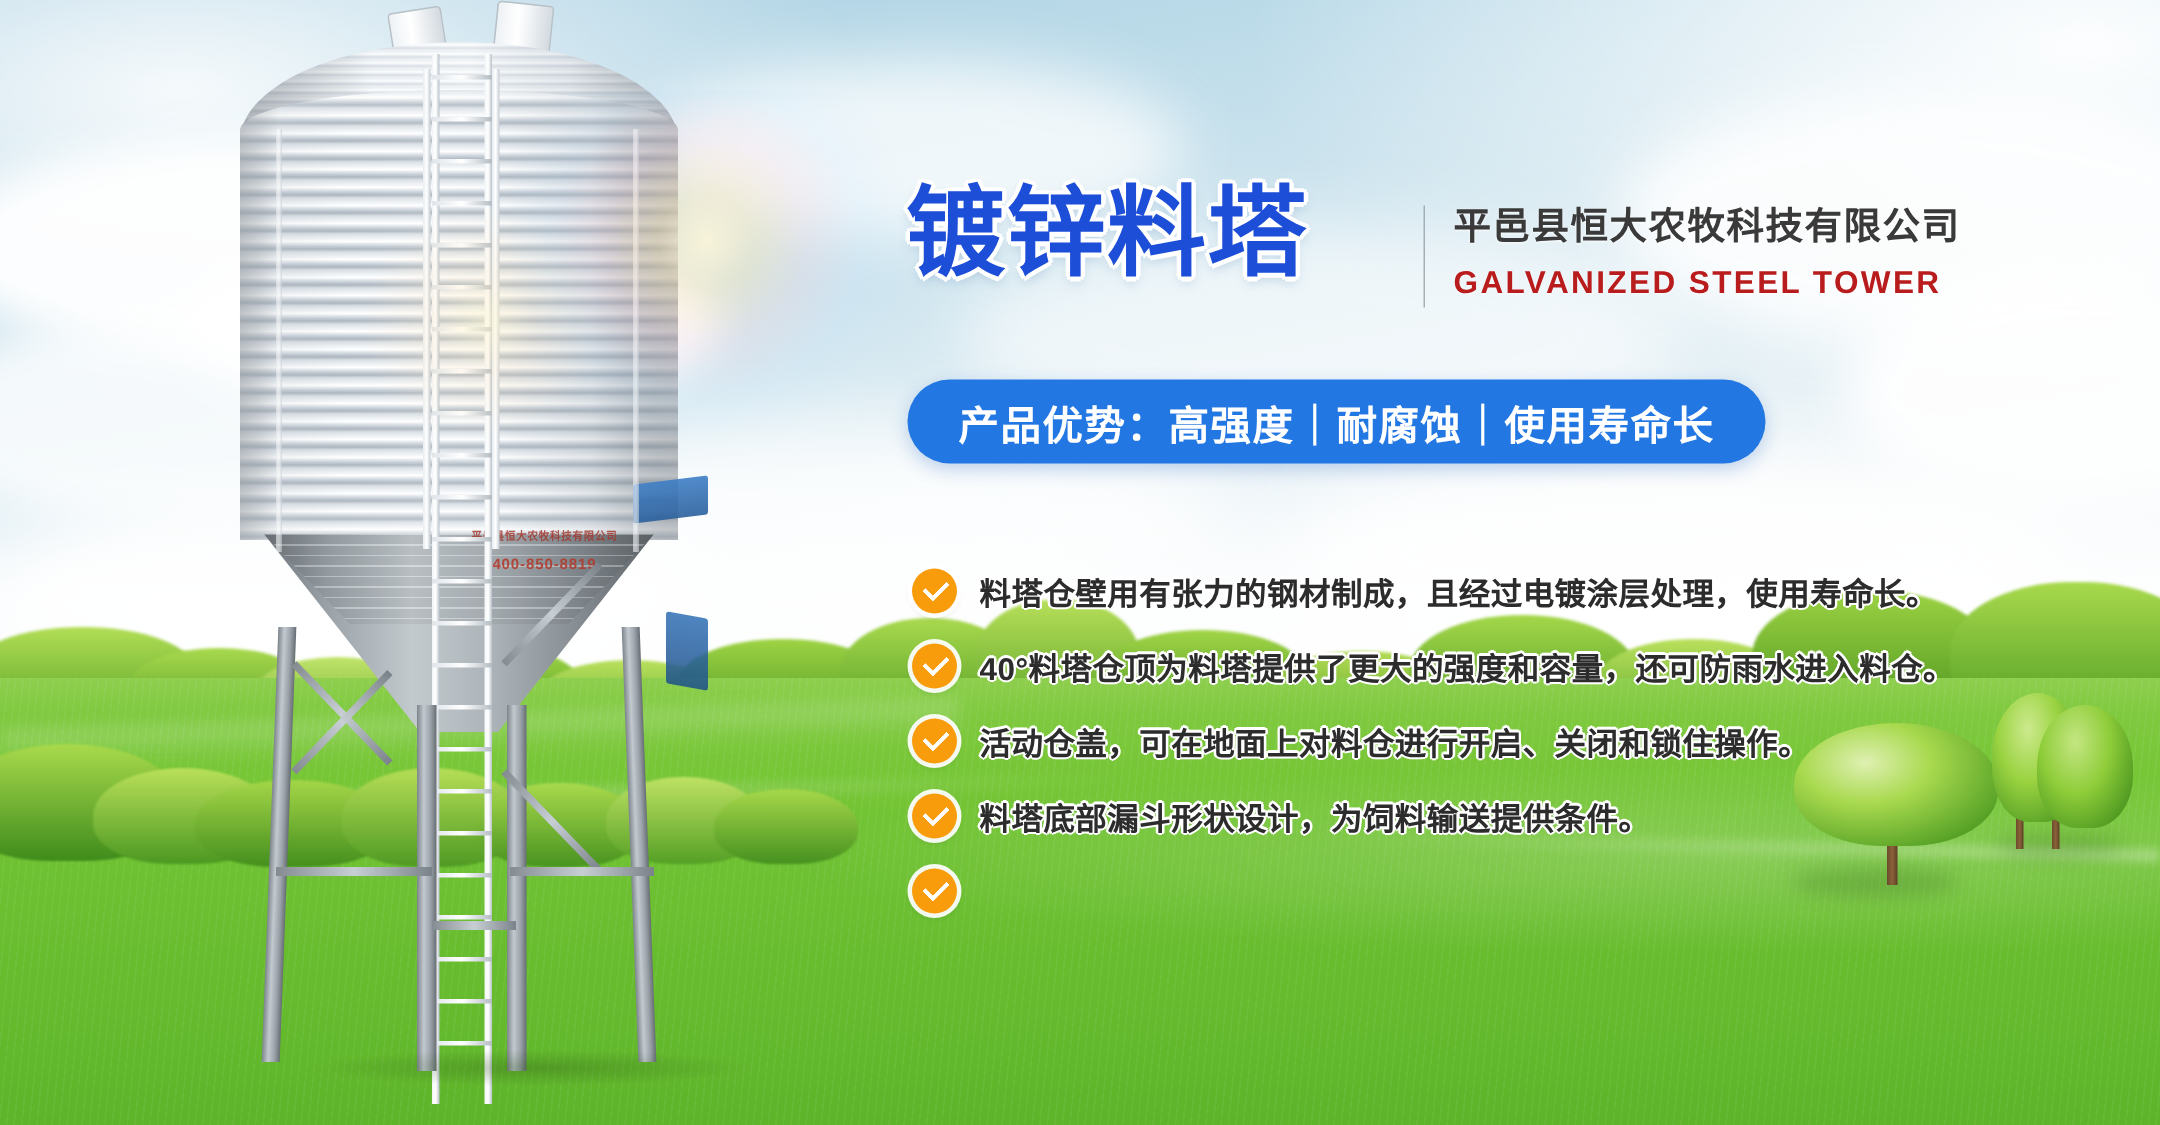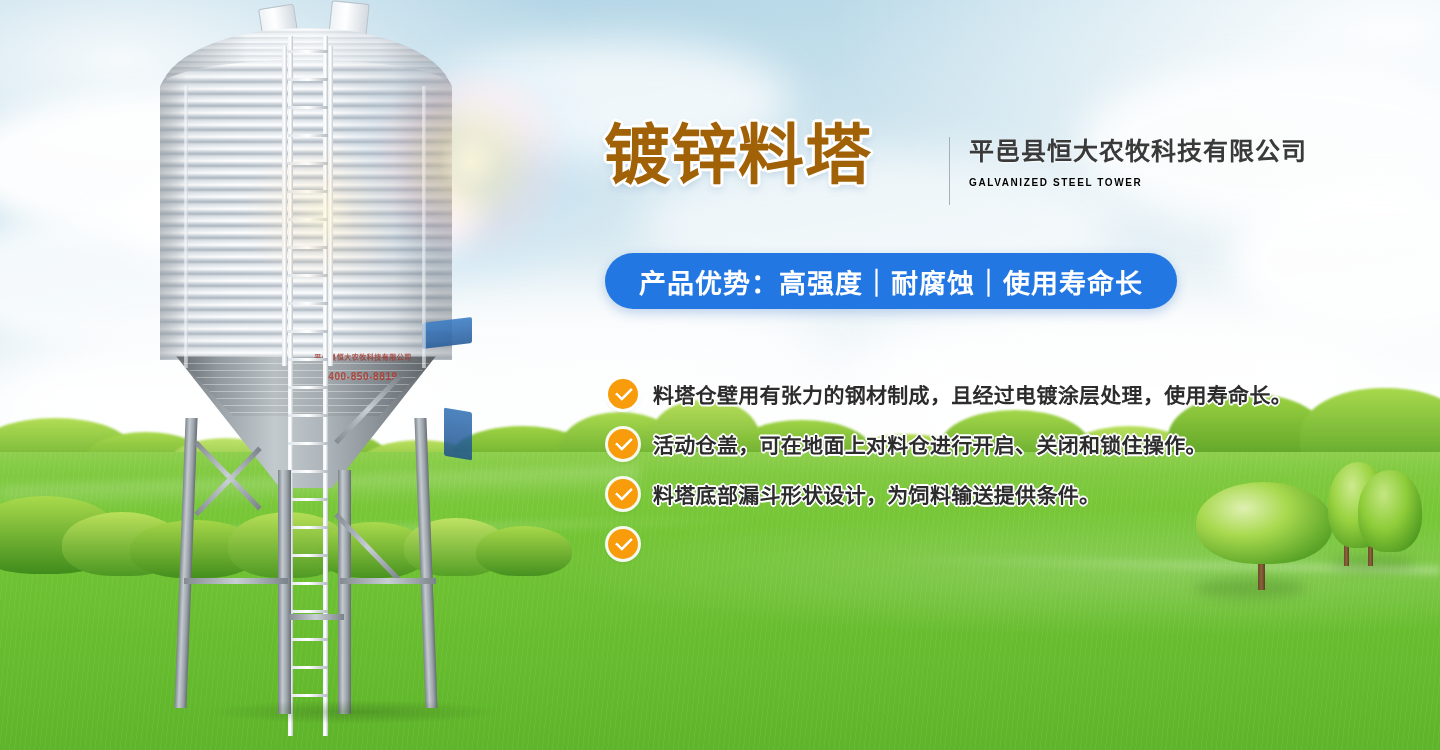--- a/index.html
+++ b/index.html
@@ -152,37 +152,37 @@
     position:absolute;left:118px;top:700px;width:290px;height:24px;
     background:radial-gradient(ellipse at center,rgba(40,80,20,.30) 0%,rgba(40,80,20,0) 72%);
   }
 
   
   .content{position:absolute;left:0;top:0;width:1440px;height:750px;}
 
   .title-row{position:absolute;left:604px;top:122px;display:flex;align-items:flex-start;}
   .main-title{
     font-family:"Liberation Sans","DejaVu Sans",sans-serif;
-    font-size:66px;font-weight:bold;color:#a16207;line-height:1;
+    font-size:66px;font-weight:bold;color:#1d4ed8;line-height:1;
     letter-spacing:1px;
     text-shadow:
       2px 2px 0 #ffffff, -2px 2px 0 #ffffff, 2px -2px 0 #ffffff, -2px -2px 0 #ffffff,
       0 3px 0 #ffffff, 3px 0 0 #ffffff, -3px 0 0 #ffffff, 0 -3px 0 #ffffff,
       0 4px 8px rgba(60,110,170,.28);
   }
   .title-div{
     position:absolute;left:949px;top:137px;width:1px;height:68px;background:#9aa3ab;opacity:.85;
   }
   .co-block{position:absolute;left:969px;top:138px;}
   .co-name{
     font-size:25px;font-weight:bold;color:#3a3a3a;letter-spacing:1px;line-height:1.1;
     text-shadow:0 1px 2px rgba(255,255,255,.85);
   }
   .co-en{
-    margin-top:11px;font-size:10px;font-weight:bold;color:#000000;
+    margin-top:11px;font-size:21px;font-weight:bold;color:#b91c1c;
     letter-spacing:1.6px;text-shadow:0 1px 2px rgba(255,255,255,.7);
   }
 
   .pill{
     position:absolute;left:605px;top:253px;height:56px;
     display:flex;align-items:center;padding:0 34px;
     background:#2277e3;border-radius:28px;
     box-shadow:0 4px 12px rgba(25,90,190,.25);
   }
   .pill-text{
@@ -363,20 +363,24 @@
       <span class="pill-text">产品优势：高强度｜耐腐蚀｜使用寿命长</span>
     </div>
 
     <div class="features">
       <div class="feat">
         <span class="chk"></span>
         <span class="feat-text">料塔仓壁用有张力的钢材制成，且经过电镀涂层处理，使用寿命长。</span>
       </div>
       <div class="feat">
         <span class="chk"></span>
+        <span class="feat-text">40°料塔仓顶为料塔提供了更大的强度和容量，还可防雨水进入料仓。</span>
+      </div>
+      <div class="feat">
+        <span class="chk"></span>
         <span class="feat-text">活动仓盖，可在地面上对料仓进行开启、关闭和锁住操作。</span>
       </div>
       <div class="feat">
         <span class="chk"></span>
         <span class="feat-text">料塔底部漏斗形状设计，为饲料输送提供条件。</span>
       </div>
       <div class="feat">
         <span class="chk"></span>
       </div>
     </div>

